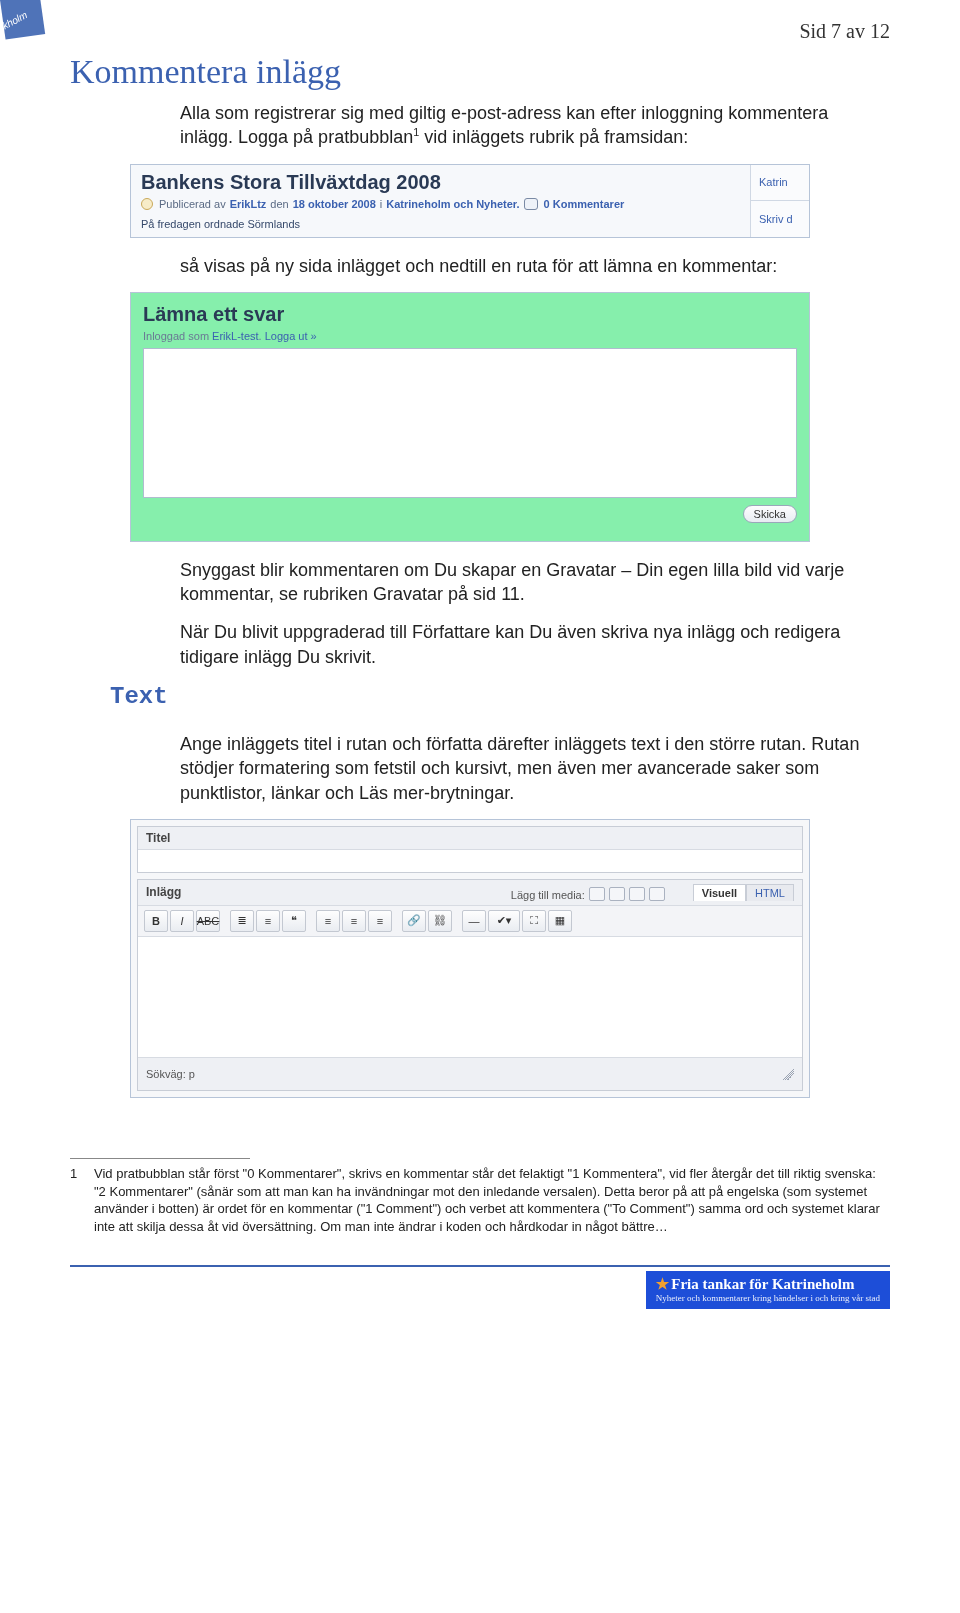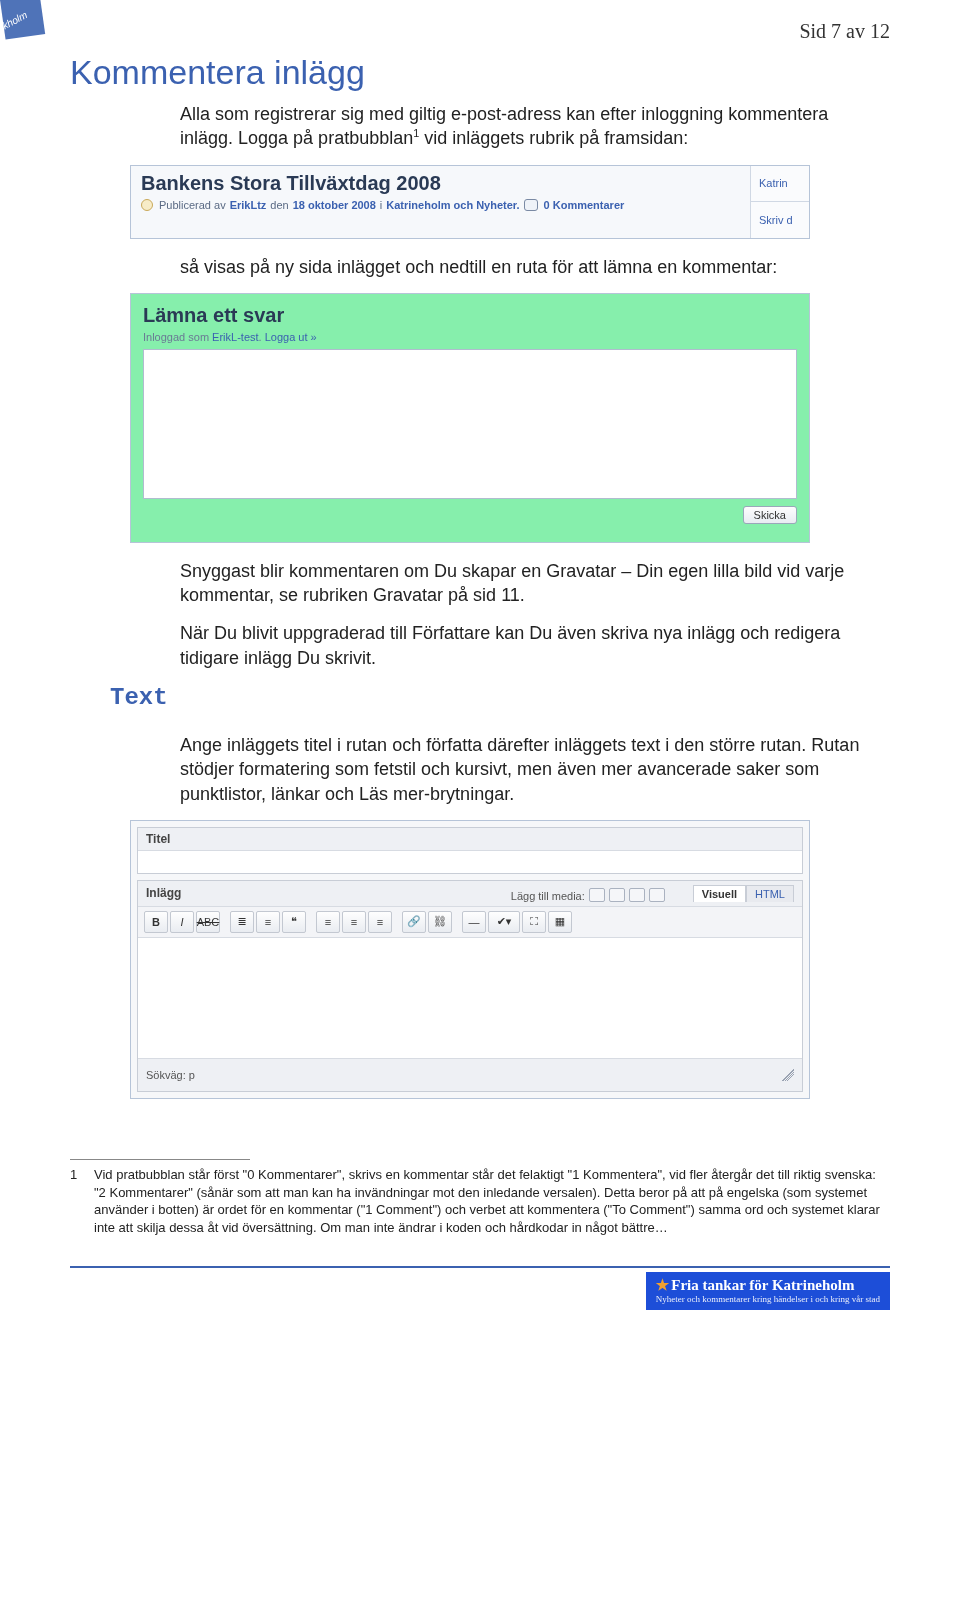--- a/index.html
+++ b/index.html
@@ -36,21 +36,21 @@
     font-style: italic;
   }
   .page-number {
     text-align: right;
     font-family: Georgia, "Times New Roman", serif;
     font-size: 20px;
     color: #333;
     margin-bottom: 10px;
   }
   h1.section {
-    font-family: Liberation Sans, sans-serif;
+    font-family: Liberation Serif, serif;
     font-weight: normal;
     font-size: 34px;
     color: #3b61b0;
     margin: 10px 0 10px 0;
   }
   h2.sub {
     font-family: Liberation Mono, monospace;
     font-weight: bold;
     font-size: 24px;
     color: #3b61b0;
@@ -173,21 +173,21 @@
     text-align: right;
     margin-top: 6px;
   }
   .btn {
     display: inline-block;
     border: 1px solid #9aa7ba;
     background: linear-gradient(#fdfdfe,#e8ecf2);
     font-size: 11px;
     color: #333;
     padding: 2px 10px;
-    border-radius: 3px;
+    border-radius: 9px;
   }
 
   
   .shot3 {
     background: #f6f7f9;
     padding: 0;
   }
   .ed-row {
     border: 1px solid #c8cdd6;
     margin: 6px;
@@ -324,20 +324,21 @@
         <span class="clock-icon"></span>
         <span>Publicerad av</span>
         <span class="meta-bold">ErikLtz</span>
         <span>den</span>
         <span class="meta-bold">18 oktober 2008</span>
         <span>i</span>
         <span class="meta-bold">Katrineholm och Nyheter.</span>
         <span class="bubble-icon"></span>
         <span class="meta-bold">0 Kommentarer</span>
       </div>
+      <div class="shot1-preview">På fredagen ordnade Sörmlands</div>
     </div>
     <div class="shot1-side">
       <div>Katrin</div>
       <div>Skriv d</div>
     </div>
   </div>
 
   <p class="body">så visas på ny sida inlägget och nedtill en ruta för att lämna en kommentar:</p>
 
   <div class="shot shot2">

